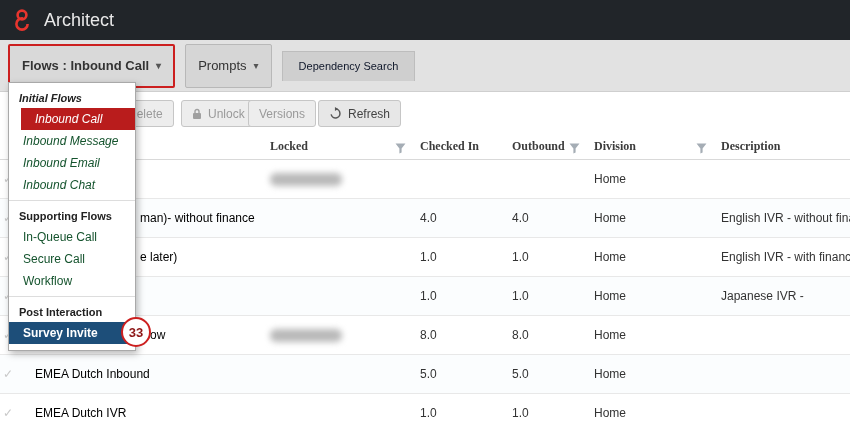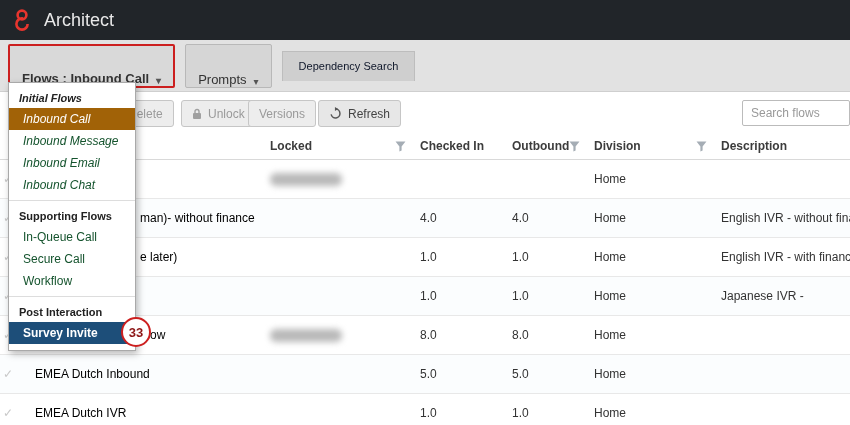--- a/index.html
+++ b/index.html
@@ -6,57 +6,57 @@
   body { font-family:"Liberation Sans", sans-serif; background:#fff; }
   .screen { position:relative; width:850px; height:425px; overflow:hidden; background:#fff; }
 
   
   .topbar { position:absolute; left:0; top:0; width:850px; height:40px; background:#212529; display:flex; align-items:center; padding-left:10px; }
   .logo { width:24px; height:26px; margin-right:10px; }
   .app-title { color:#e8e8e8; font-size:18px; }
 
   
   .navstrip { position:absolute; left:0; top:40px; width:850px; height:52px; background:#e2e2e2; border-bottom:1px solid #cfcfcf; display:flex; align-items:center; padding-left:8px; }
-  .nav-btn { height:44px; display:flex; align-items:flex-end; padding:0 12px; font-size:13px; color:#333; background:#d6d6d6; border:1px solid #b8b8b8; border-radius:2px; margin-right:10px; cursor:pointer; }
+  .nav-btn { height:44px; display:flex; align-items:center; padding:0 12px; font-size:13px; color:#333; background:#d6d6d6; border:1px solid #b8b8b8; border-radius:2px; margin-right:10px; cursor:pointer; }
   .nav-btn .caret { margin-left:7px; font-size:10px; color:#555; }
   .flows-btn { font-weight:bold; border:2px solid #cc1f1f; background:#d9d9d9; }
   .dep-tab { height:30px; background:#cfcfcf; border:1px solid #bdbdbd; border-bottom:none; padding:0 16px; display:flex; align-items:center; font-size:11px; color:#0f172a; cursor:pointer; }
 
   
   .content { position:absolute; left:0; top:93px; width:850px; height:332px; background:#fff; }
   .toolbar { position:absolute; left:0; top:7px; width:850px; height:28px; }
   .tb-btn { position:absolute; height:27px; display:flex; align-items:center; padding:0 10px; font-size:12px; background:#ededed; border:1px solid #c6c6c6; border-radius:3px; color:#9a9a9a; cursor:pointer; }
   .tb-btn.enabled { color:#444; background:#e7e7e7; }
   .tb-btn .ticon { margin-right:6px; display:inline-flex; }
   .search-box { position:absolute; right:0; top:0; width:108px; height:26px; border:1px solid #bbb; border-radius:2px; font-size:12px; padding:0 8px; color:#444; background:#fff; }
   .search-box::placeholder { color:#999; }
 
   
   .table { position:absolute; left:0; top:40px; width:980px; }
   .trow, .thead { display:grid; grid-template-columns:270px 150px 92px 82px 127px 260px; align-items:center; }
   .thead { height:27px; border-bottom:1px solid #d9d9d9; font-weight:bold; font-size:12px; color:#3c3c3c; }
-  .thead .hcell { display:flex; align-items:center; justify-content:space-between; padding-right:14px; }
+  .thead .hcell { display:flex; align-items:flex-end; justify-content:space-between; padding-right:14px;font-family:Liberation Serif, serif; }
   .funnel { width:11px; height:11px; cursor:pointer; }
   .trow { height:39px; border-bottom:1px solid #e8e8e8; font-size:12px; color:#333; }
   .trow:nth-child(odd) { background:#fbfdfe; }
   .cell { padding-right:8px; }
   .name-cell { position:relative; height:100%; }
   .rowcheck { position:absolute; left:3px; top:12px; color:#c9c9c9; font-size:12px; }
   .flow-link { position:absolute; top:12px; color:#000000; text-decoration:none; cursor:pointer; white-space:nowrap; }
   .off-frag { left:140px; }
   .off-full { left:35px; }
   .redacted { width:72px; height:13px; background:#b9b9b9; border-radius:6px; filter:blur(3px); }
 
   
   .dropdown { position:absolute; left:8px; top:82px; width:128px; background:#fff; border:1px solid #a9a9a9; box-shadow:2px 3px 7px rgba(0,0,0,.28); z-index:50; padding-bottom:2px; }
   .dd-section { border-top:1px solid #ddd; padding:4px 0; }
   .dd-section:first-child { border-top:none;font-style:italic; }
   .dd-header { font-size:11px; font-weight:bold; color:#222; padding:5px 10px 4px 10px; }
   .dd-item { font-size:12px; color:#14532d; padding:4px 10px 4px 14px; cursor:pointer; }
-  .dd-item.selected { background:#a16207; color:#fff; }
+  .dd-item.selected { background:#b91c1c; color:#fff;margin-left:12px; }
   .dd-item.survey { background:#1d4e79; color:#fff; font-weight:bold; position:relative; }
   .badge { position:absolute; right:-16px; top:-5px; width:30px; height:30px; border:2px solid #cc1f1f; border-radius:50%; background:#fff; display:flex; align-items:center; justify-content:center; font-size:13px; font-weight:bold; color:#8c1515; z-index:60; }
 </style>
 </head>
 <body>
 
 <div class="screen">
 
   <div class="topbar">
     <span class="logo">
@@ -102,21 +102,20 @@
       </div>
       <div class="tb-btn enabled" style="left:318px;">
         <span class="ticon">
           <svg viewBox="0 0 14 14" width="13" height="13">
             <path d="M7 2.2 a4.8 4.8 0 1 1 -4.7 5.8" fill="none" stroke="#555" stroke-width="1.6"></path>
             <path d="M6.4 0 l3.4 2.2 -3.4 2.2 z" fill="#555"></path>
           </svg>
         </span>
         <span>Refresh</span>
       </div>
-      <input class="search-box" type="text" placeholder="Search flows" style="">
     </div>
 
     <div class="table">
       <div class="thead">
         <div class="hcell"></div>
         <div class="hcell">
           <span>Locked</span>
           <span class="funnel">
             <svg viewBox="0 0 10 10" width="11" height="11">
                 <path d="M0.5 0.5 h9 L6 5 v3.6 L4 9.6 V5 Z" fill="#a5adb5"></path>

